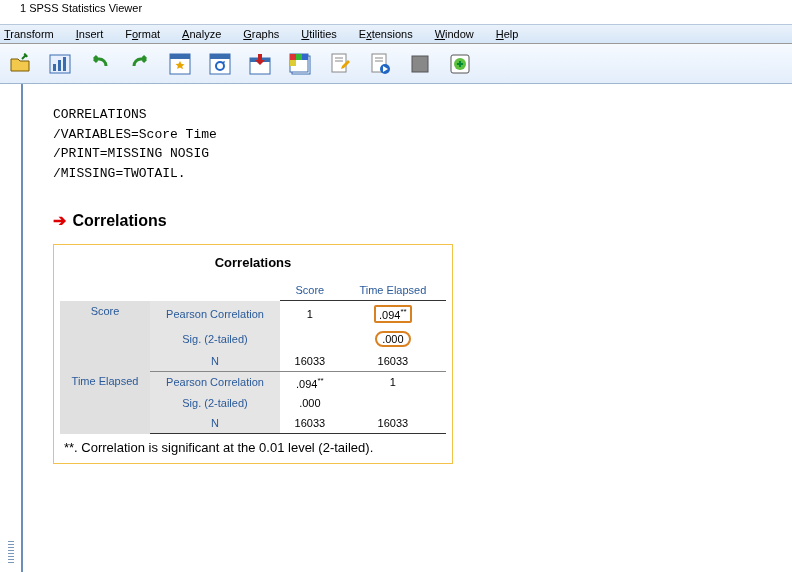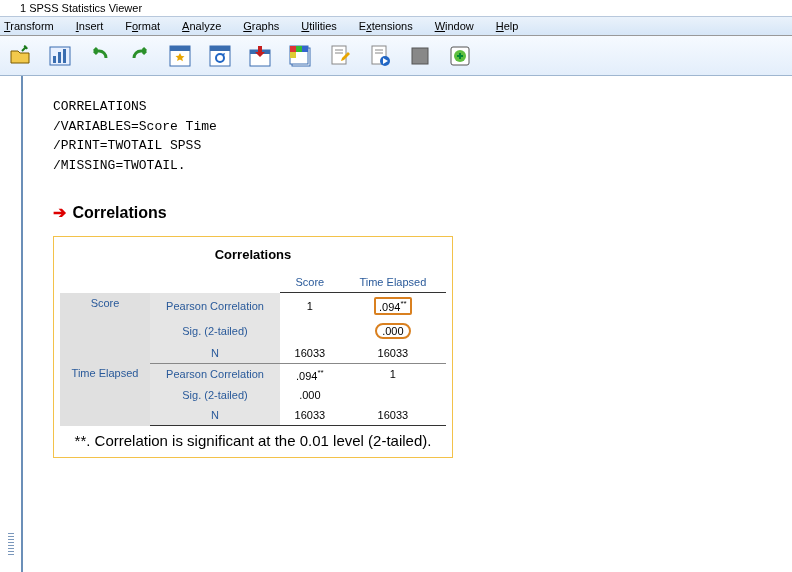--- a/index.html
+++ b/index.html
@@ -1,19 +1,19 @@
 <!DOCTYPE html>
 <html><head>
 <meta charset="utf-8">
 <style>
 * { box-sizing: border-box; margin: 0; padding: 0; }
 body { font-family: Tahoma, Arial, sans-serif; font-size: 11px; background: #fff; width: 792px; height: 572px; overflow: hidden; }
 
 .titlebar { background: #fff; padding: 2px 20px; font-size: 11px; }
-.menubar { background: linear-gradient(#eaf2fb, #d6e6f7); border-top: 1px solid #b8c8dc; border-bottom: 1px solid #999; display: flex; gap: 22px; padding: 3px 4px; }
+.menubar { background: linear-gradient(#eaf2fb, #d6e6f7); border-top: 1px solid #b8c8dc; border-bottom: 1px solid #999; display: flex; gap: 22px; padding: 3px 4px; margin-top: 8px; }
 .menubar span { cursor: default; }
 .menubar .ul { text-decoration: underline; }
 
 .toolbar { background: linear-gradient(#f6faff, #e3eefb); border-bottom: 1px solid #9fb6d0; display: flex; align-items: center; gap: 12px; padding: 3px 6px; height: 40px; }
 .toolbar .btn { width: 28px; height: 28px; display: flex; align-items: center; justify-content: center; }
 .toolbar svg { width: 24px; height: 24px; }
 
 .content-wrap { display: flex; height: calc(572px - 14px - 21px - 40px); }
 .side-drag { width: 23px; flex-shrink:0; background: #fff; border-right: 2px solid #6b8fb8; position: relative; }
 .side-drag .grip { position: absolute; bottom: 18px; left: 8px; width: 6px; height: 22px; background: repeating-linear-gradient(0deg, #7a97bb 0 1px, transparent 1px 3px); }
@@ -28,21 +28,21 @@
 .table-box { border: 1px solid #f3c24a; padding: 6px; width: 400px; }
 .tbl-title { text-align: center; font-weight: bold; font-size: 13px; padding: 4px 0 10px; }
 .corr-table { border-collapse: collapse; width: 100%; font-size: 11px; }
 .corr-table th, .corr-table td { padding: 4px 8px; text-align: center; }
 .col-h { text-align: right; font-weight: normal; color: #2a5a9a; border-bottom: 1px solid #333; }
 .row-var { color: #2a5a9a; background: #e0e0e0; width: 90px; vertical-align: top; }
 .row-stat { color: #2a5a9a; background: #e5e5e5; width: 130px; }
 .val { text-align: right; }
 .sep td { border-bottom: 1px solid #888; }
 .last td { border-bottom: 1px solid #333; }
-.note { font-size: 15px; padding: 6px 4px 2px; text-align: center; }
+.note { font-size: 13px; padding: 6px 4px 2px; }
 .mark-rect { display: inline-block; border: 2px solid #d98020; padding: 0 3px; border-radius: 2px; position: relative; }
 .mark-oval { display: inline-block; border: 2px solid #d98020; padding: 0 5px; border-radius: 9px; position: relative; }
 .sup { font-size: 8px; vertical-align: super; }
 </style>
 </head>
 <body>
 
 <div class="titlebar">1 SPSS Statistics Viewer</div>
 
 <div class="menubar">
@@ -146,21 +146,21 @@
 </div>
 
 <div class="content-wrap">
   <div class="side-drag">
       <div class="grip"></div>
     </div>
   <div class="content">
     <div class="syntax">
       <div>CORRELATIONS</div>
       <div>  /VARIABLES=Score Time</div>
-      <div>  /PRINT=TWOTAIL SPSS</div>
+      <div>  /PRINT=MISSING NOSIG</div>
       <div>  /MISSING=TWOTAIL.</div>
     </div>
 
     <div class="hdr-row">
       <span class="arrow">➔</span>
       <span class="hdr">Correlations</span>
     </div>
 
     <div class="table-box">
       <div class="tbl-title">Correlations</div>

